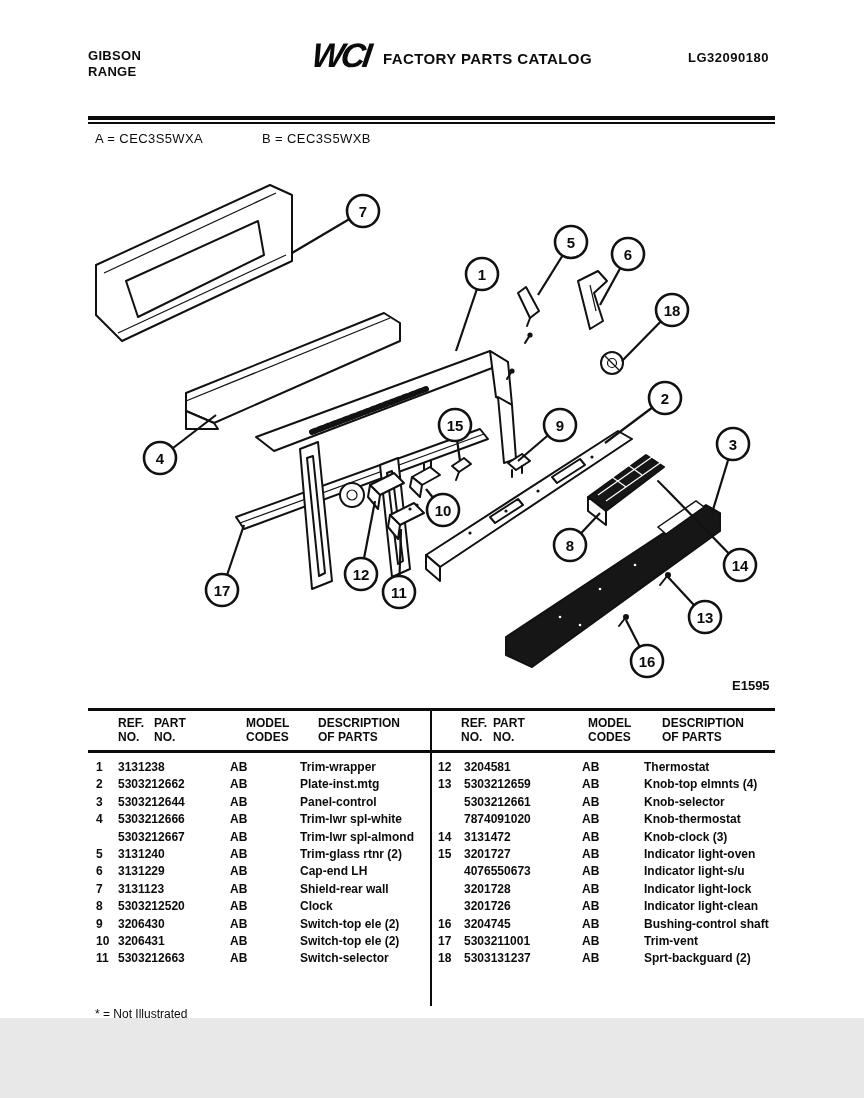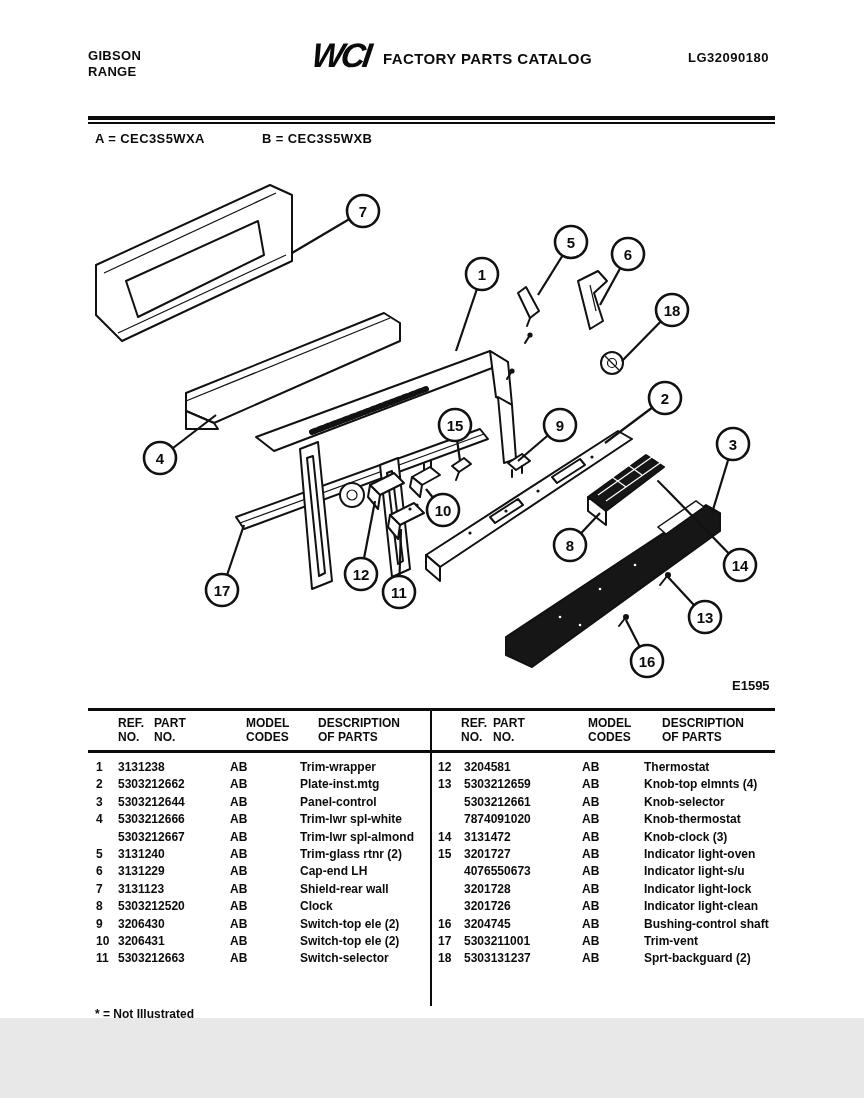--- a/index.html
+++ b/index.html
@@ -6,35 +6,35 @@
   #page{position:relative;width:864px;height:1018px;background:#ffffff;
         font-family:"Liberation Sans",sans-serif;color:#0b0b0b;overflow:hidden;}
   .abs{position:absolute;}
   
   .brand{left:88px;top:48px;font-size:13px;font-weight:700;line-height:16px;letter-spacing:.3px;}
   .logo{left:312px;top:36px;font-size:34px;font-weight:900;font-style:italic;
         letter-spacing:-3px;transform:skewX(-8deg);}
   .cat-title{left:383px;top:50px;font-size:15px;font-weight:700;letter-spacing:.4px;}
   .docnum{left:688px;top:50px;font-size:13px;font-weight:700;letter-spacing:.5px;}
   .rule-thick{left:88px;width:687px;background:#0b0b0b;}
-  .models{top:131px;font-size:13px;font-weight:700;letter-spacing:.4px;}
+  .models{top:131px;font-size:13px;font-weight:400;letter-spacing:.4px;}
   
   .thead{top:716px;display:grid;font-size:12px;font-weight:700;line-height:14px;margin-left:18px;}
   .thead-l{left:100px;width:326px;grid-template-columns:36px 92px 72px 1fr;}
   .thead-r{left:443px;width:330px;grid-template-columns:32px 95px 74px 1fr;}
   .tbody{top:759px;display:flex;flex-direction:column;}
   .tbody-l{left:96px;width:330px;}
   .tbody-r{left:438px;width:334px;}
   .trow{display:grid;height:17.4px;line-height:17.4px;font-size:12px;font-weight:700;}
   .tbody-l .trow{grid-template-columns:22px 112px 70px 1fr;}
   .tbody-r .trow{grid-template-columns:26px 118px 62px 1fr;}
   .tcell{white-space:nowrap;overflow:visible;}
   .vdivider{left:430px;top:708px;width:2px;height:298px;background:#0b0b0b;}
   
-  .foot-note{left:95px;top:1007px;font-size:12px;font-weight:700;}
+  .foot-note{left:95px;top:1007px;font-size:12px;font-weight:400;}
   .foot-page{left:426px;top:1030px;font-size:14px;font-weight:900;}
   .foot-date{left:736px;top:1028px;font-size:12px;font-weight:700;}
   svg{display:block;}
   .part{fill:#ffffff;stroke:#111;stroke-width:2;stroke-linejoin:round;}
   .dark{fill:#161616;stroke:#111;stroke-width:2;stroke-linejoin:round;}
   .ln{fill:none;stroke:#111;stroke-width:2;stroke-linecap:round;}
   .thin{fill:none;stroke:#111;stroke-width:1.2;}
   .wln{fill:none;stroke:#fff;stroke-width:1.2;}
 </style>
 </head>

